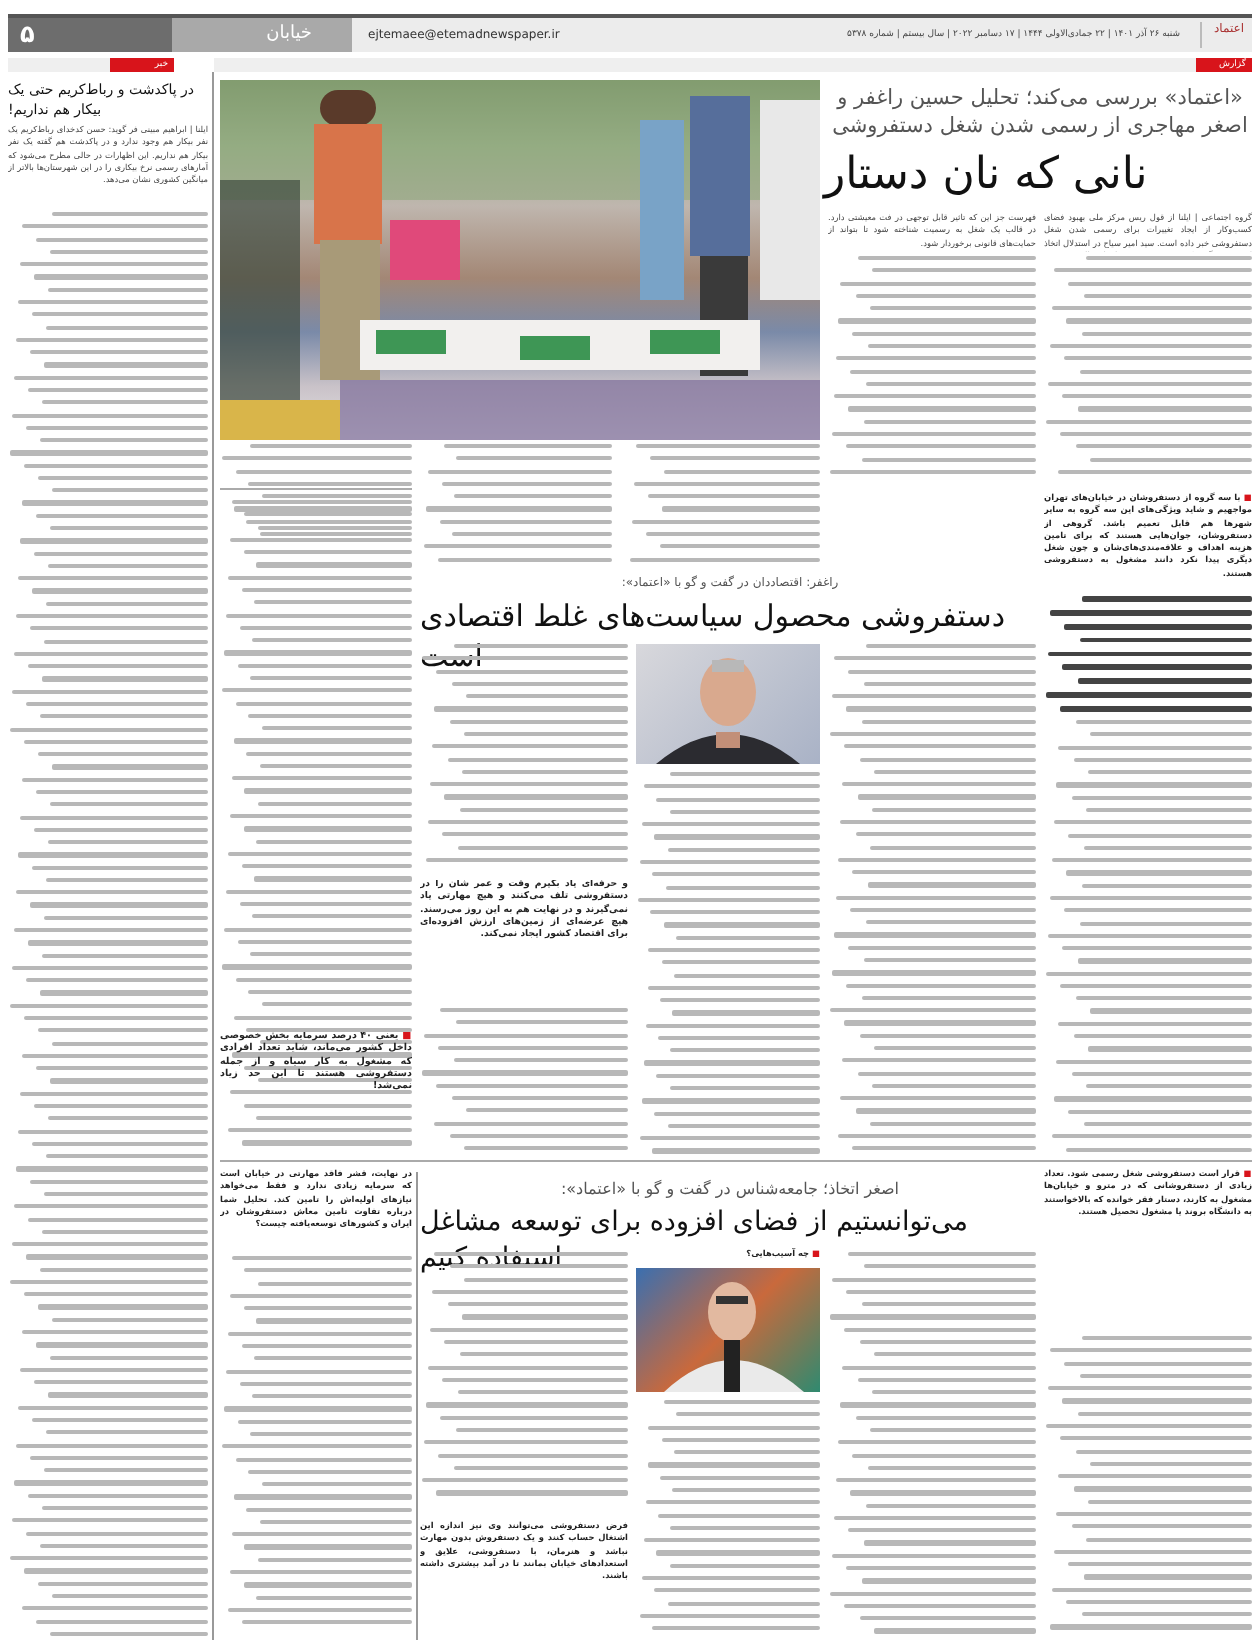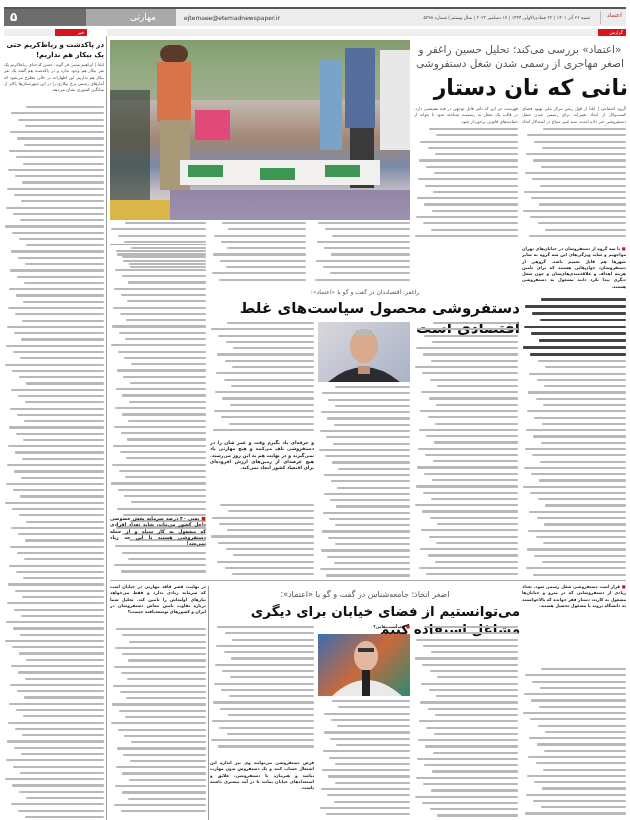--- a/index.html
+++ b/index.html
@@ -15,32 +15,32 @@
 .subbar{position:absolute;top:29px;height:7px;background:#efefef}
 .redtag{position:absolute;top:29px;height:7px;background:#d8141b;color:#fff;font-size:4.5px;line-height:7px;text-align:right;padding-right:3px;direction:rtl}
 .vsep{position:absolute;background:#999;width:1px}
 
 .col{position:absolute;direction:rtl;text-align:justify;font-size:4.2px;line-height:6.3px;color:#444;overflow:hidden}
 .col .t{display:block}
 .lines{position:absolute;overflow:hidden}
 .lines i{display:block;height:2.2px;background:#b8b8b8;margin-bottom:4.1px;border-radius:1px}
 .lines.bold i{background:#444;height:2.8px}
 .kicker{position:absolute;direction:rtl;text-align:center;color:#555;font-size:12px;line-height:15px}
-.headline{position:absolute;direction:rtl;text-align:right;color:#111;font-weight:bold}
+.headline{position:absolute;direction:rtl;text-align:left;color:#111;font-weight:normal}
 .smkicker{position:absolute;direction:rtl;text-align:center;color:#555;font-size:6px}
 .photo{position:absolute;overflow:hidden}
 .hr{position:absolute;height:1px;background:#aaa}
 .bullet{color:#d8141b}
 </style>
 </head>
 <body>
 
 <div class="topbar">
   <div class="pgnum">۵</div>
-  <div class="section">مهارتی</div>
+  <div class="section">خیابان</div>
   <div class="email">ejtemaee@etemadnewspaper.ir</div>
   <div class="dateline">شنبه ۲۶ آذر ۱۴۰۱ | ۲۲ جمادی‌الاولی ۱۴۴۴ | ۱۷ دسامبر ۲۰۲۲ | سال بیستم | شماره ۵۳۷۸</div>
   <div class="logo">اعتماد</div>
 </div>
 
 <div class="subbar" style="left:4px;width:82px"></div>
 <div class="redtag" style="left:55px;width:32px">خبر</div>
 <div class="subbar" style="left:107px;width:519px"></div>
 <div class="redtag" style="left:598px;width:28px">گزارش</div>
 
@@ -504,21 +504,21 @@
     <i style="width: 86%; margin-left: 14%;"></i>
     <i style="width: 79%; margin-left: 21%;"></i>
   </div>
 <div class="col" style="left:110px;top:516px;width:96px;height:34px;font-weight:bold;color:#222;font-size:4.8px">
   <span class="bullet">■ </span><span>یعنی ۴۰ درصد سرمایه بخش خصوصی داخل کشور می‌ماند، شاید تعداد افرادی که مشغول به کار سیاه و از جمله دستفروشی هستند تا این حد زیاد نمی‌شد!</span>
 </div>
 
 <div class="hr" style="left:110px;top:580px;width:516px"></div>
 
 <div class="smkicker" style="left:210px;top:590px;width:310px;font-size:8px">اصغر اتخاذ؛ جامعه‌شناس در گفت و گو با «اعتماد»:</div>
-<div class="headline" style="left:210px;top:602px;width:310px;font-size:13.5px;line-height:18px">می‌توانستیم از فضای خیابان برای دیگری مشاغل استفاده کنیم</div>
+<div class="headline" style="left:210px;top:602px;width:310px;font-size:13.5px;line-height:18px">می‌توانستیم از فضای افزوده برای توسعه مشاغل استفاده کنیم</div>
 <div class="col" style="left:110px;top:584px;width:96px;height:40px;font-weight:bold;color:#222">
   <span class="t">در نهایت، قشر فاقد مهارتی در خیابان است که سرمایه زیادی ندارد و فقط می‌خواهد نیازهای اولیه‌اش را تامین کند. تحلیل شما درباره تفاوت تامین معاش دستفروشان در ایران و کشورهای توسعه‌یافته چیست؟</span>
 </div>
 <div class="lines" style="left:110px;top:628px;width:96px;height:192px">
     <i style="width: 94%; margin-left: 6%;"></i>
     <i style="width: 87%; margin-left: 13%;"></i>
     <i style="width: 80%; margin-left: 20%;"></i>
     <i style="width: 95%; margin-left: 5%;"></i>
     <i style="width: 88%; margin-left: 12%;"></i>
     <i style="width: 81%; margin-left: 19%;"></i>

